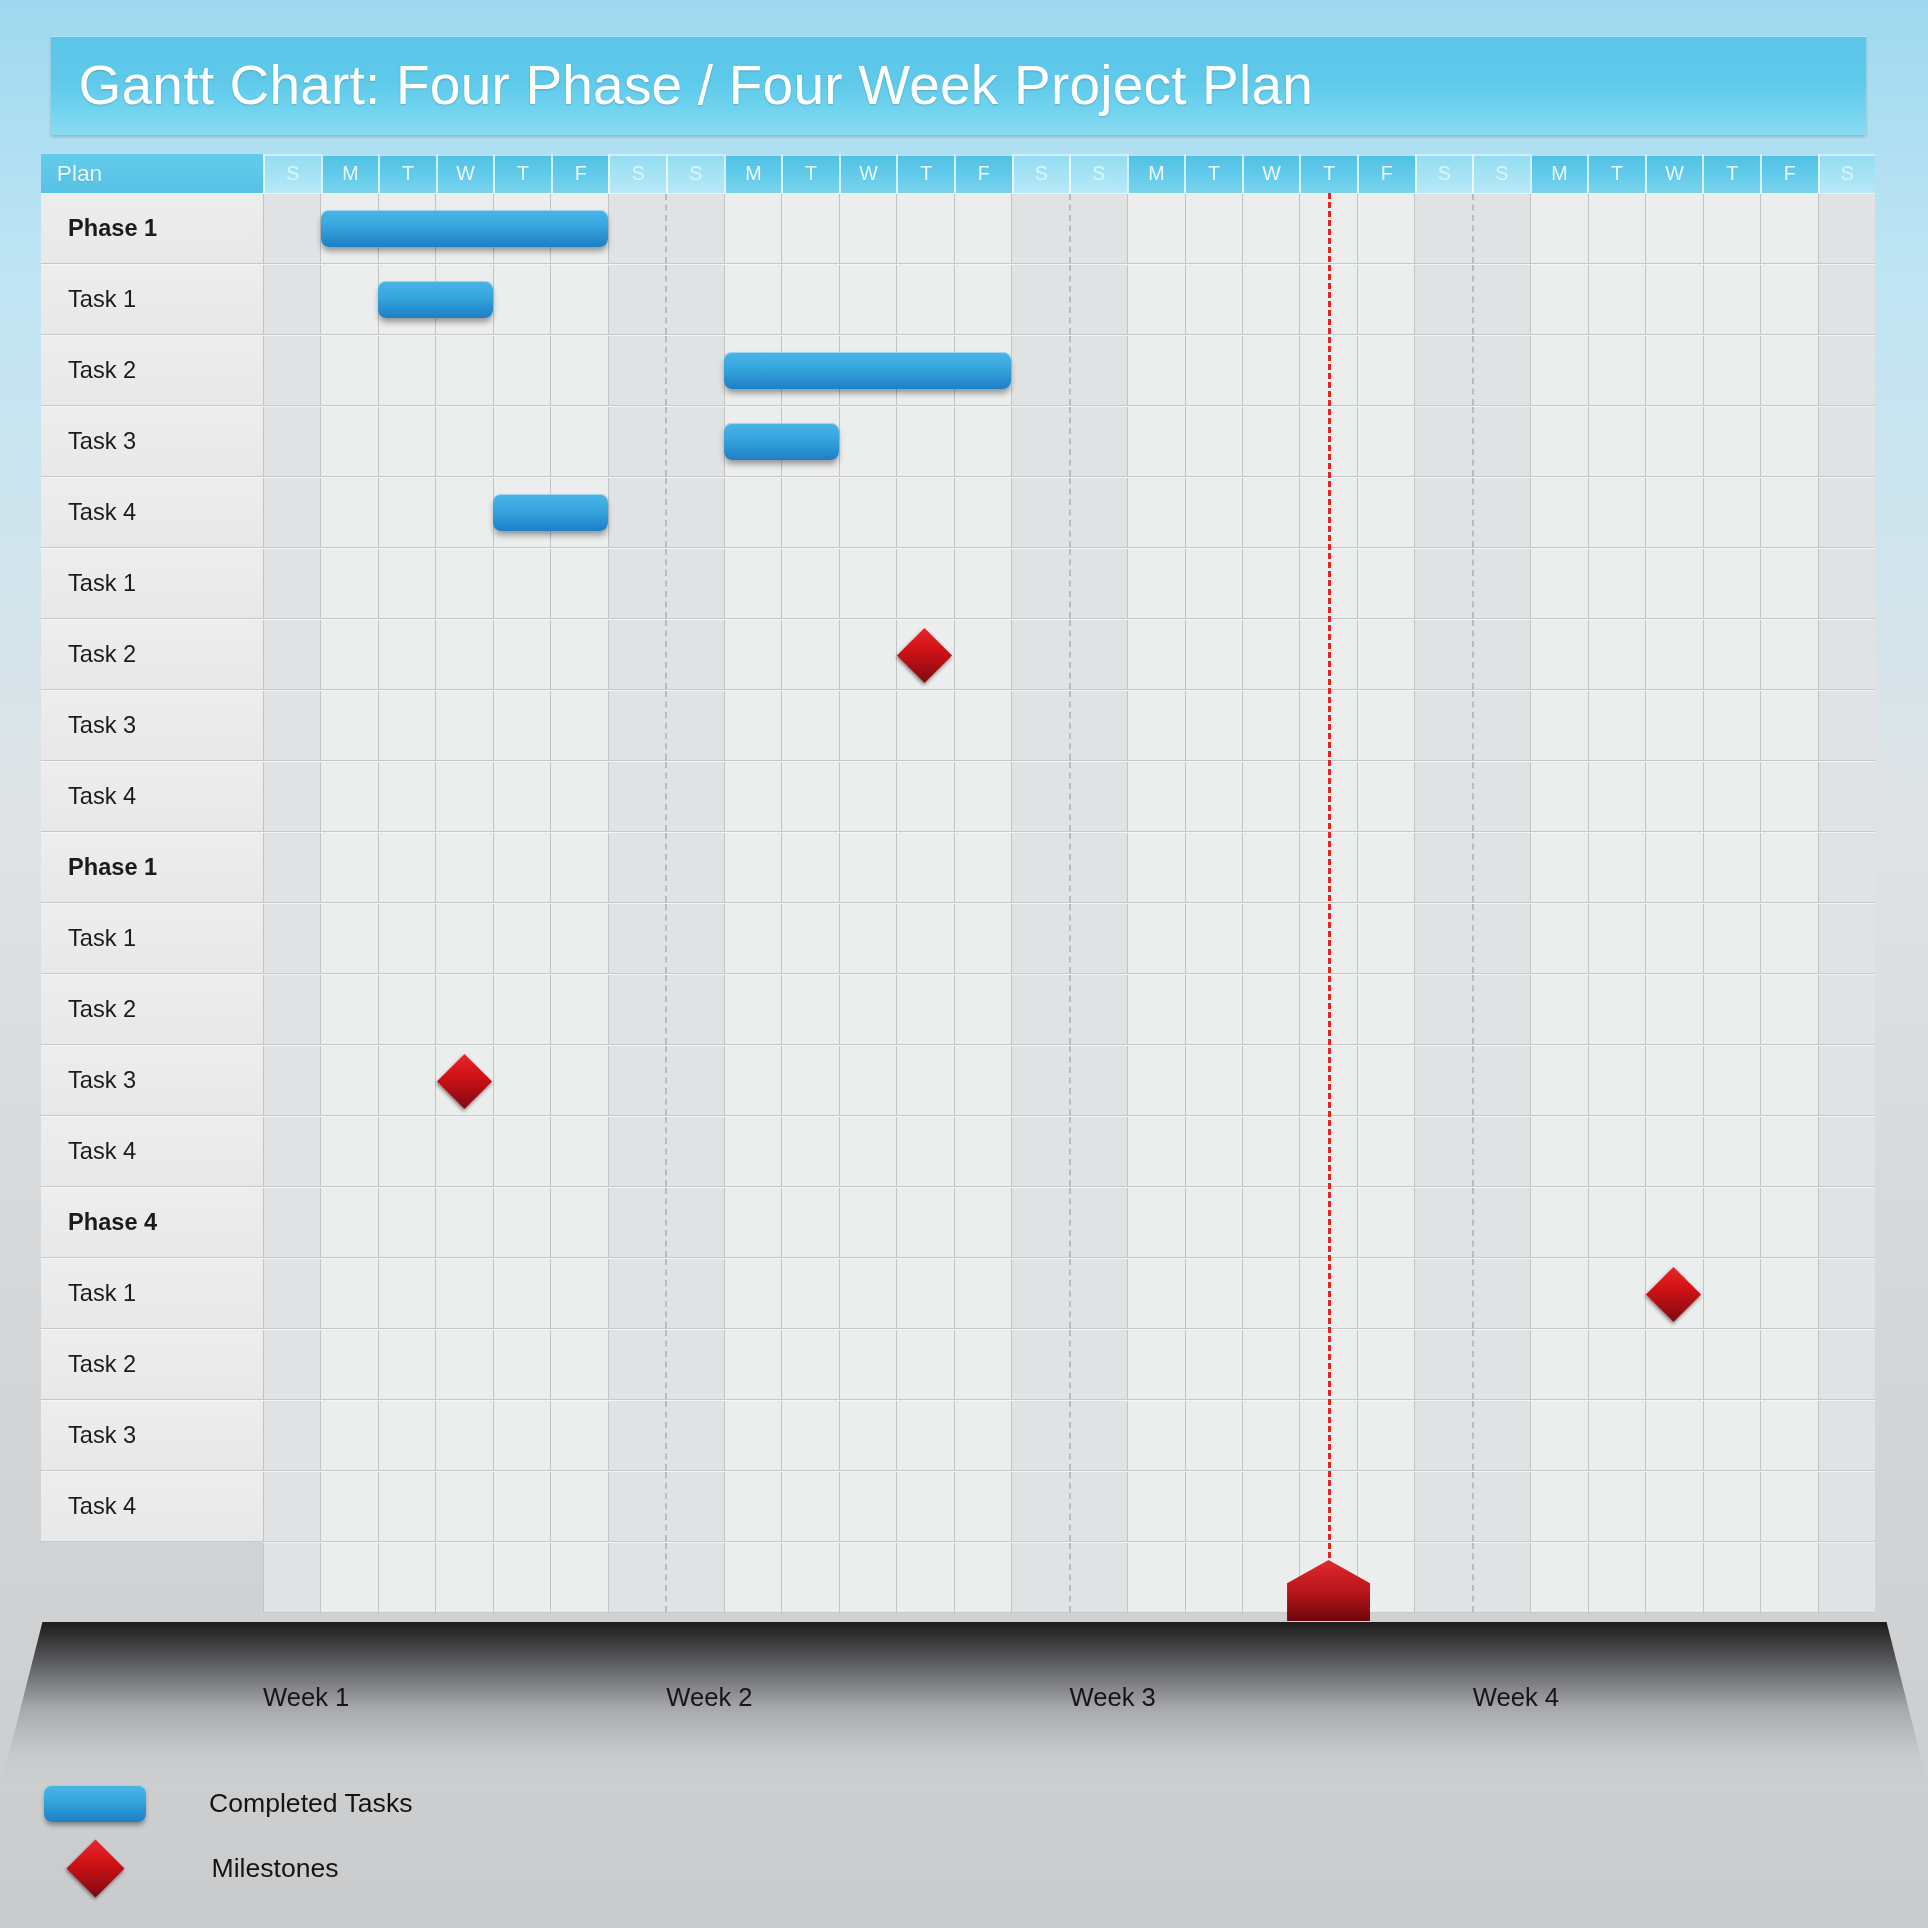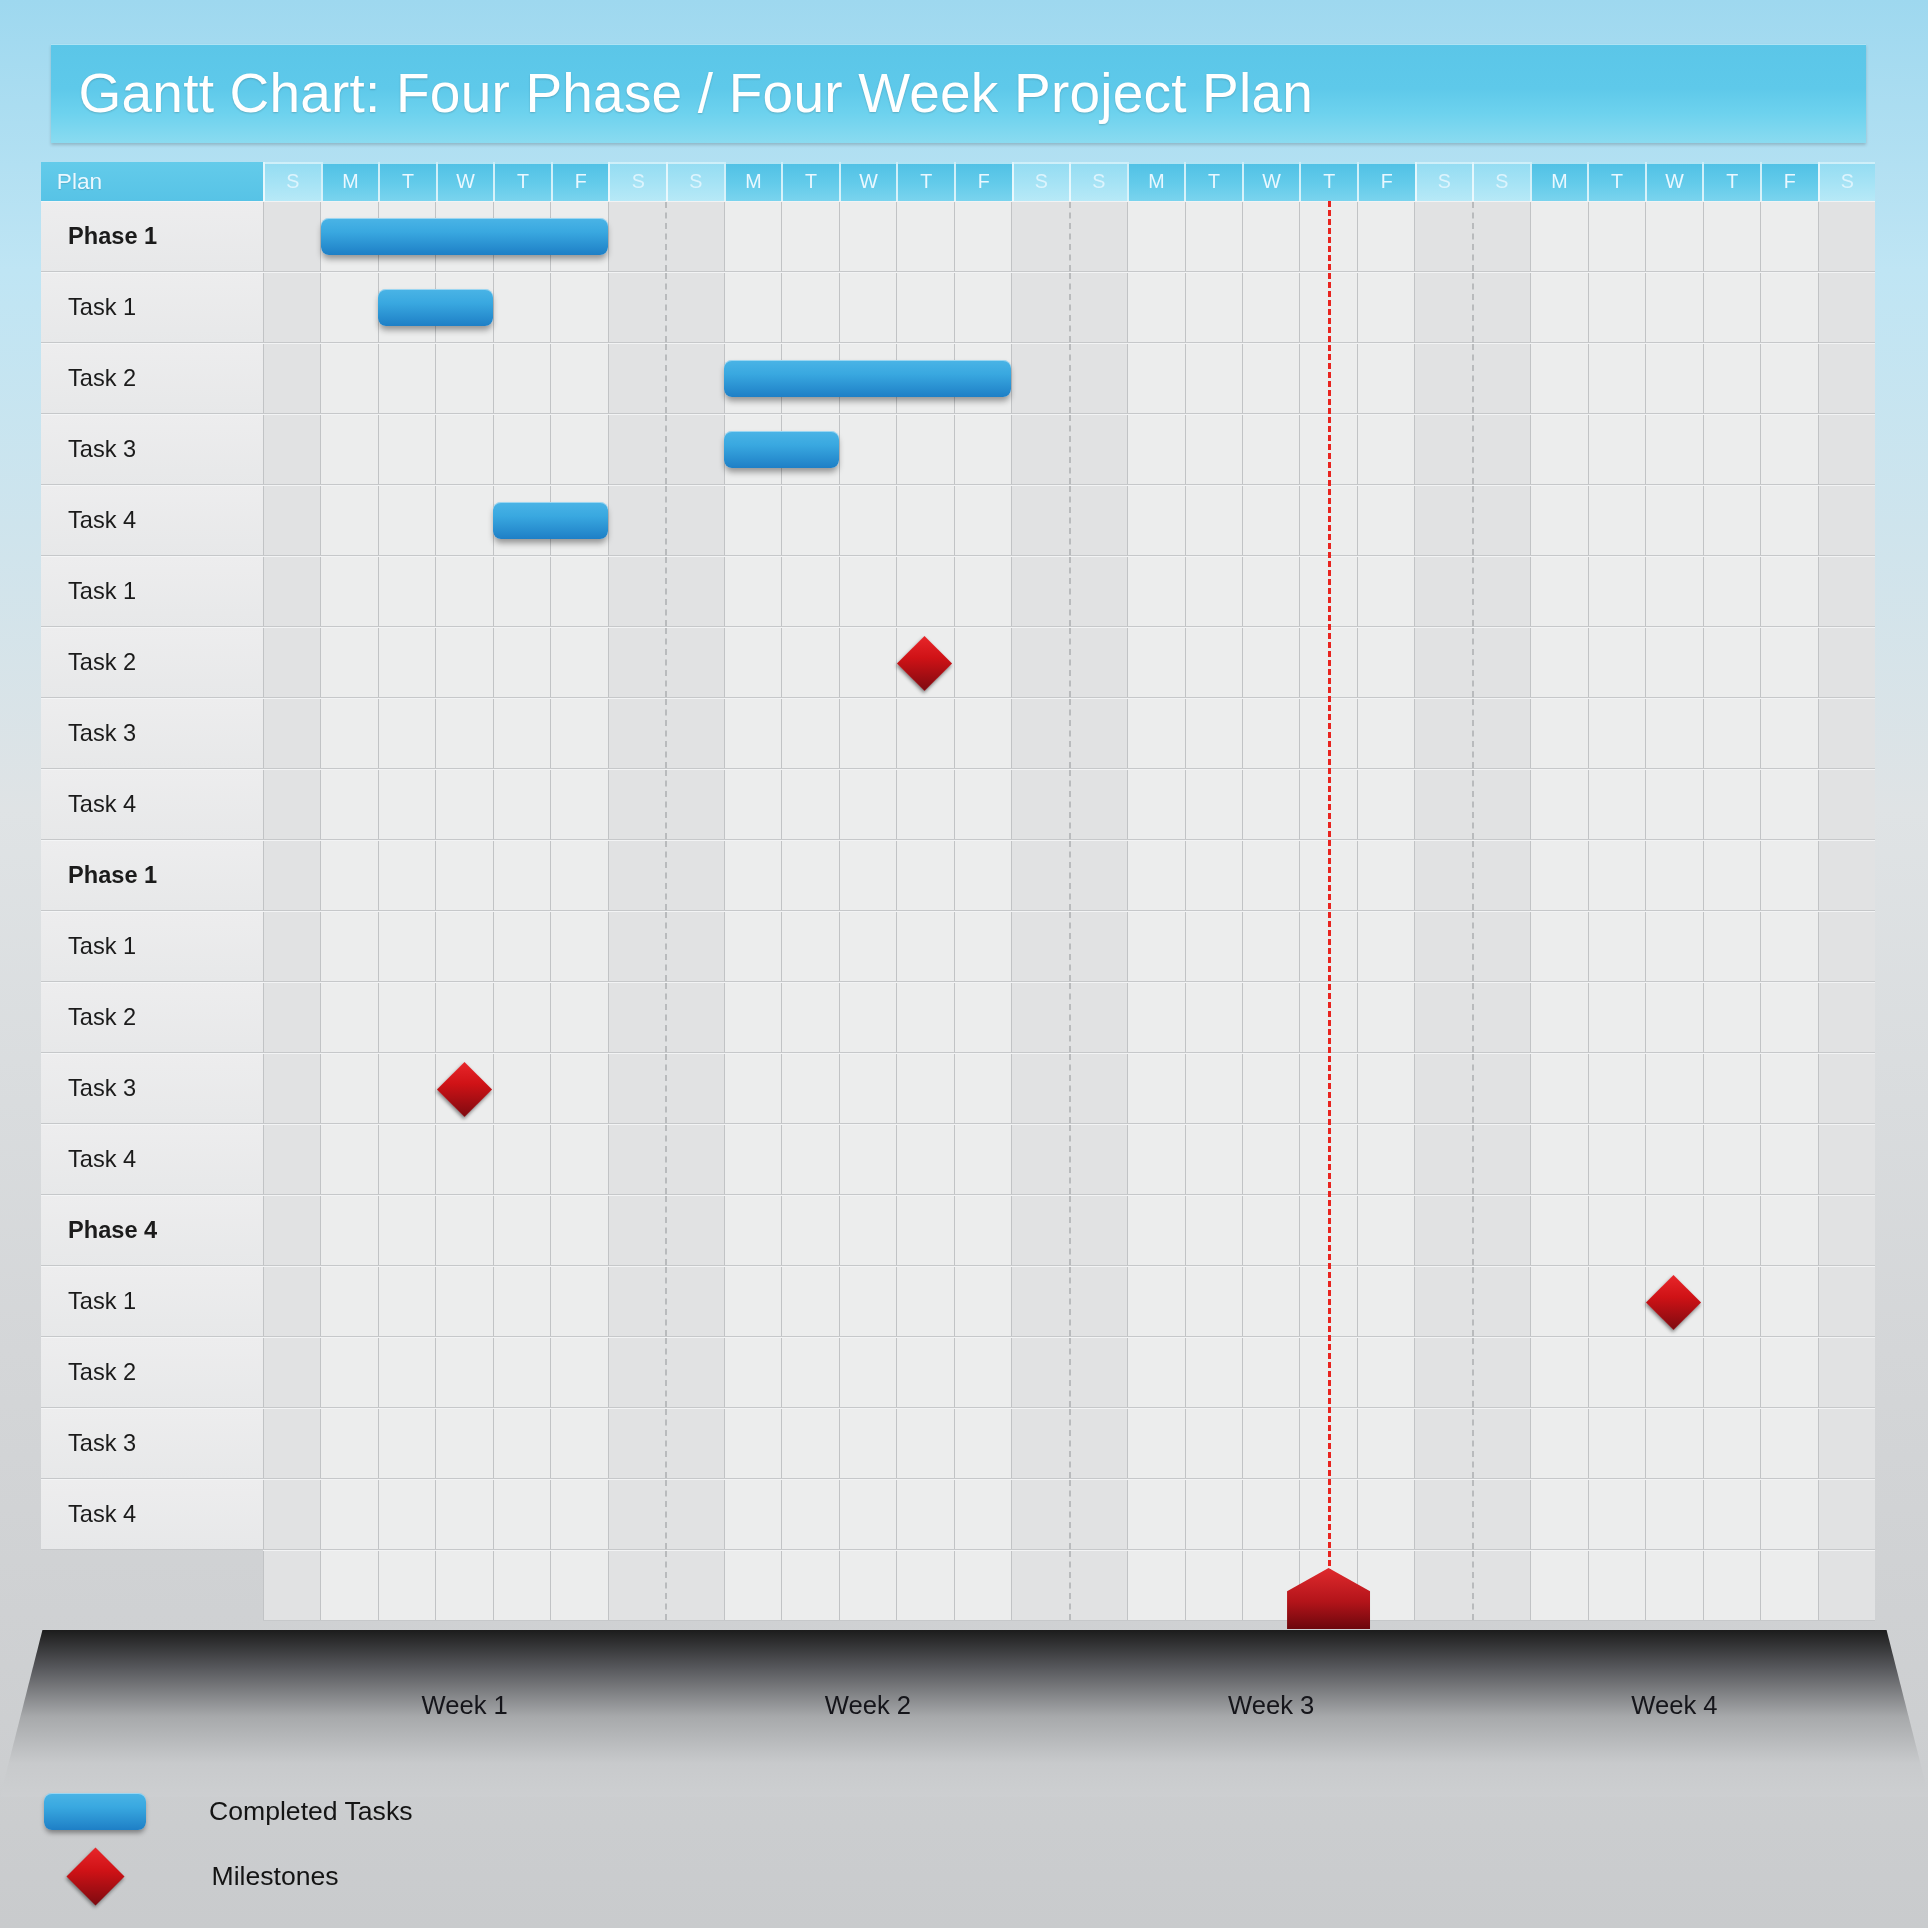--- a/index.html
+++ b/index.html
@@ -2,21 +2,21 @@
 <html><head>
 <meta charset="utf-8">
 <style>
   html,body{margin:0;padding:0;}
   body{
     width:1929px;height:1929px;
     font-family:"Liberation Sans", sans-serif;
     background:linear-gradient(180deg,#9ed8ef 0%,#bfe5f4 14%,#dfe3e5 42%,#d4d6d8 70%,#c9cbcd 100%);
     overflow:hidden;
   }
-  .frame{position:absolute;left:0;top:16px;width:1929px;height:1464px;}
+  .frame{position:absolute;left:0;top:8px;width:1929px;height:1464px;}
 
   
   .title-bar{
     position:absolute;left:51px;top:27.6px;width:1815px;height:99px;
     background:linear-gradient(180deg,#5bc6e8 0%,#5ec9ea 45%,#6dd2ee 70%,#8adbf0 100%);
     box-shadow:0 2px 3px rgba(0,0,0,.18), inset 0 1px 0 rgba(255,255,255,.5);
     display:flex;align-items:center;
   }
   .title-bar .title{
     color:#ffffff;font-size:55px;font-weight:400;letter-spacing:0.2px;
@@ -95,21 +95,21 @@
     box-shadow:0 3px 5.9px rgba(0,0,0,.5);
   }
 
   
   .footer{
     position:absolute;left:0px;top:1614px;width:1929px;height:167px;
     background:linear-gradient(180deg,#1c1c1c 0%,#55565a 22%,#a7a9ab 52%,#c8cacc 80%,#cdcfd1 100%);
     clip-path:polygon(2.2% 0%, 97.8% 0%, 100% 100%, 0% 100%);
   }
   .weeks{position:absolute;left:263px;top:1675px;width:1613px;display:flex;}
-  .wlabel{flex:1 1 0;text-align:center;font-size:25.6px;color:#15151a;}
+  .wlabel{flex:1 1 0;font-size:25.6px;color:#15151a;}
 
   
   .legend{position:absolute;left:44px;top:1763px;}
   .lgrow{display:flex;align-items:center;height:65px;}
   .lg-swatch-bar{
     width:102px;height:37px;border-radius:7.9px;margin-left:0;
     background:linear-gradient(180deg,#4ab4e6 0%,#39a8e0 38%,#1e7fc6 100%);
     box-shadow:0 3.9px 4.9px -1px rgba(0,0,0,.38), inset 0 1px 0 rgba(255,255,255,.45);
   }
   .lg-swatch-ms{

